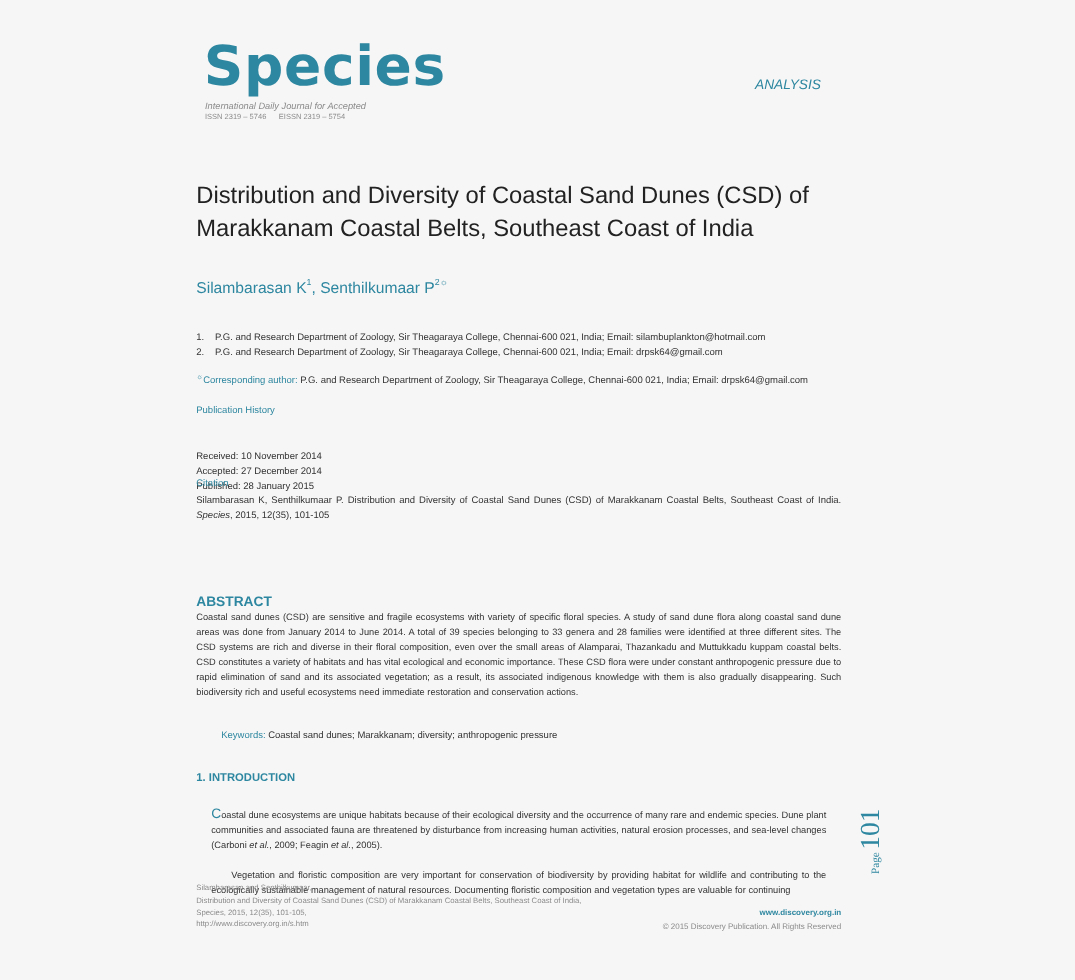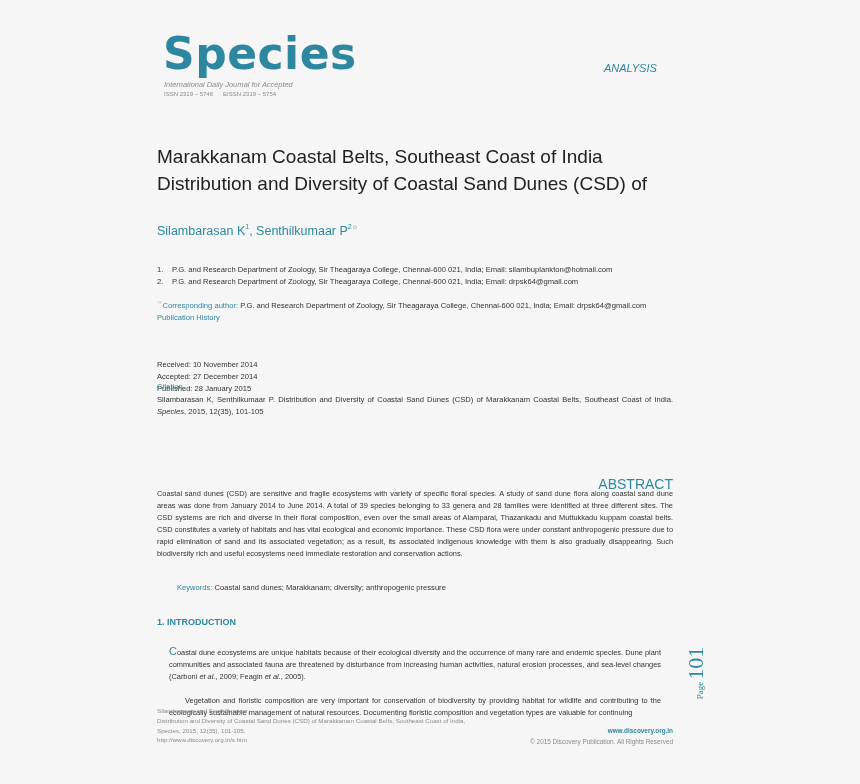--- a/index.html
+++ b/index.html
@@ -56,22 +56,22 @@
   }
   .corr .lbl { color: #2e87a0; }
   .corr sup { font-size: 6px; color: #2e87a0; }
 
   .sechead { left: 157px; font-size: 7.6px; color: #2e87a0; }
   .small { left: 157px; font-size: 7.6px; color: #333; line-height: 11.8px; margin-top: 25px; }
 
   .citation { left: 157px; top: 394px; width: 516px; font-size: 7.6px; line-height: 11.8px; text-align: justify; color: #333; }
 
   .abstract-head {
-    left: 157px; top: 476px; width: 516px; text-align: right;
-    font-size: 14px; font-weight: normal; color: #2e87a0;
+    left: 157px; top: 476px; width: 516px; text-align: left;
+    font-size: 11px; font-weight: bold; color: #2e87a0;
   }
   .abstract-body {
     left: 157px; top: 488px; width: 516px;
     font-size: 7.4px; line-height: 11.9px; color: #333; text-align: justify;
   }
   .keywords { left: 157px; top: 583px; font-size: 7.6px; color: #333; }
   .keywords .lbl { color: #2e87a0; padding-left: 20px; }
 
   .intro-head {
     left: 157px; top: 617px; font-size: 9px; font-weight: bold; color: #2e87a0;
@@ -110,40 +110,40 @@
 <body>
 
 <div class="abs logo">Species</div>
 <div class="abs logo-sub">International Daily Journal for Accepted</div>
 <div class="abs issn">
   <span>ISSN 2319 – 5746</span><span>EISSN 2319 – 5754</span>
 </div>
 <div class="abs analysis">ANALYSIS</div>
 
 <div class="abs title">
+  <div>Distribution and Diversity of Coastal Sand Dunes (CSD) of</div>
   <div>Marakkanam Coastal Belts, Southeast Coast of India</div>
-  <div>Distribution and Diversity of Coastal Sand Dunes (CSD) of</div>
 </div>
 
 <div class="abs authors">
   <span>Silambarasan K</span><sup>1</sup><span>, </span><span>Senthilkumaar P</span><sup>2☼</sup>
 </div>
 
 <div class="abs affil" style="top:264px;">
   <span class="num">1.</span><span>P.G. and Research Department of Zoology, Sir Theagaraya College, Chennai-600 021, India; Email: silambuplankton@hotmail.com</span>
 </div>
 <div class="abs affil" style="top:276px;">
   <span class="num">2.</span><span>P.G. and Research Department of Zoology, Sir Theagaraya College, Chennai-600 021, India; Email: drpsk64@gmail.com</span>
 </div>
 
 <div class="abs corr">
   <sup>☼</sup><span class="lbl">Corresponding author:</span><span> P.G. and Research Department of Zoology, Sir Theagaraya College, Chennai-600 021, India; Email: drpsk64@gmail.com</span>
 </div>
 
-<div class="abs sechead" style="top:313px;">Publication History</div>
+<div class="abs sechead" style="top:323px;">Publication History</div>
 <div class="abs small" style="top:334px;">Received:  10 November 2014</div>
 <div class="abs small" style="top:346px;">Accepted: 27 December 2014</div>
 <div class="abs small" style="top:358px;">Published: 28 January 2015</div>
 
 <div class="abs sechead" style="top:382px;">Citation</div>
 <div class="abs citation">
   <span>Silambarasan K, Senthilkumaar P. Distribution and Diversity of Coastal Sand Dunes (CSD) of Marakkanam Coastal Belts, Southeast Coast of India. </span><i>Species</i><span>, 2015, 12(35), 101-105</span>
 </div>
 
 <div class="abs abstract-head">ABSTRACT</div>

